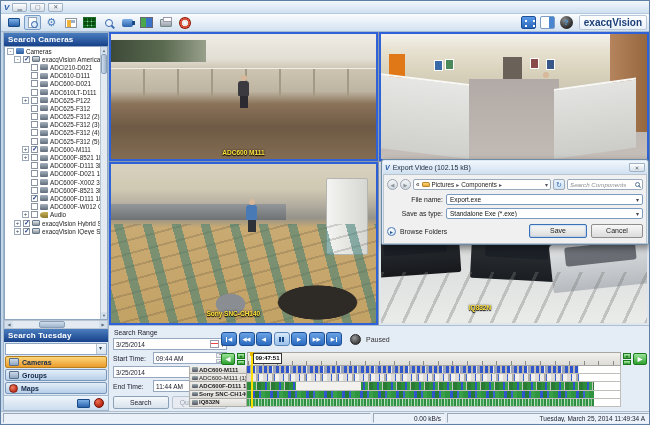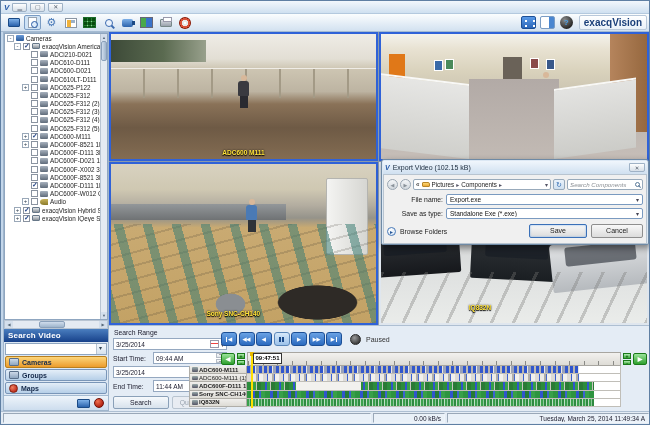--- a/index.html
+++ b/index.html
@@ -275,20 +275,21 @@
     <span class="tbi" title="side-panel">
         <span class="i-side"></span>
       </span>
     <span class="tbi" title="help">
         <span class="i-help">?</span>
       </span>
     <span class="brand">exacqVision</span>
   </div>
 
   <div class="sidebar">
+    <div class="panel-header">Search Cameras</div>
     <div class="tree">
 
       <div class="vscroll">
         <span class="varrow" style="top:0;">▲</span>
         <span class="vthumb"></span>
         <span class="varrow" style="bottom:0;">▼</span>
       </div>
     <div class="titem lvl0 nocheck ex-minus ic-root">
           <span class="ex"></span>
 
@@ -428,21 +429,21 @@
           <span class="tlabel">exacqVision IQeye Server</span>
         </div>
       </div>
     <div class="hscroll">
       <span class="harrow">◀</span>
       <span class="htrack">
           <span class="hthumb"></span>
         </span>
       <span class="harrow">▶</span>
     </div>
-    <div class="panel-header">Search Video</div>
+    <div class="panel-header">Search Tuesday</div>
     <div class="serialbox">
       <span class="val"></span>
       <span class="ddbtn"></span>
     </div>
     <div class="navbtn active">
       <span class="nav-ic"></span>
       <span>Cameras</span>
     </div>
     <div class="navbtn">
       <span class="nav-ic"></span>

